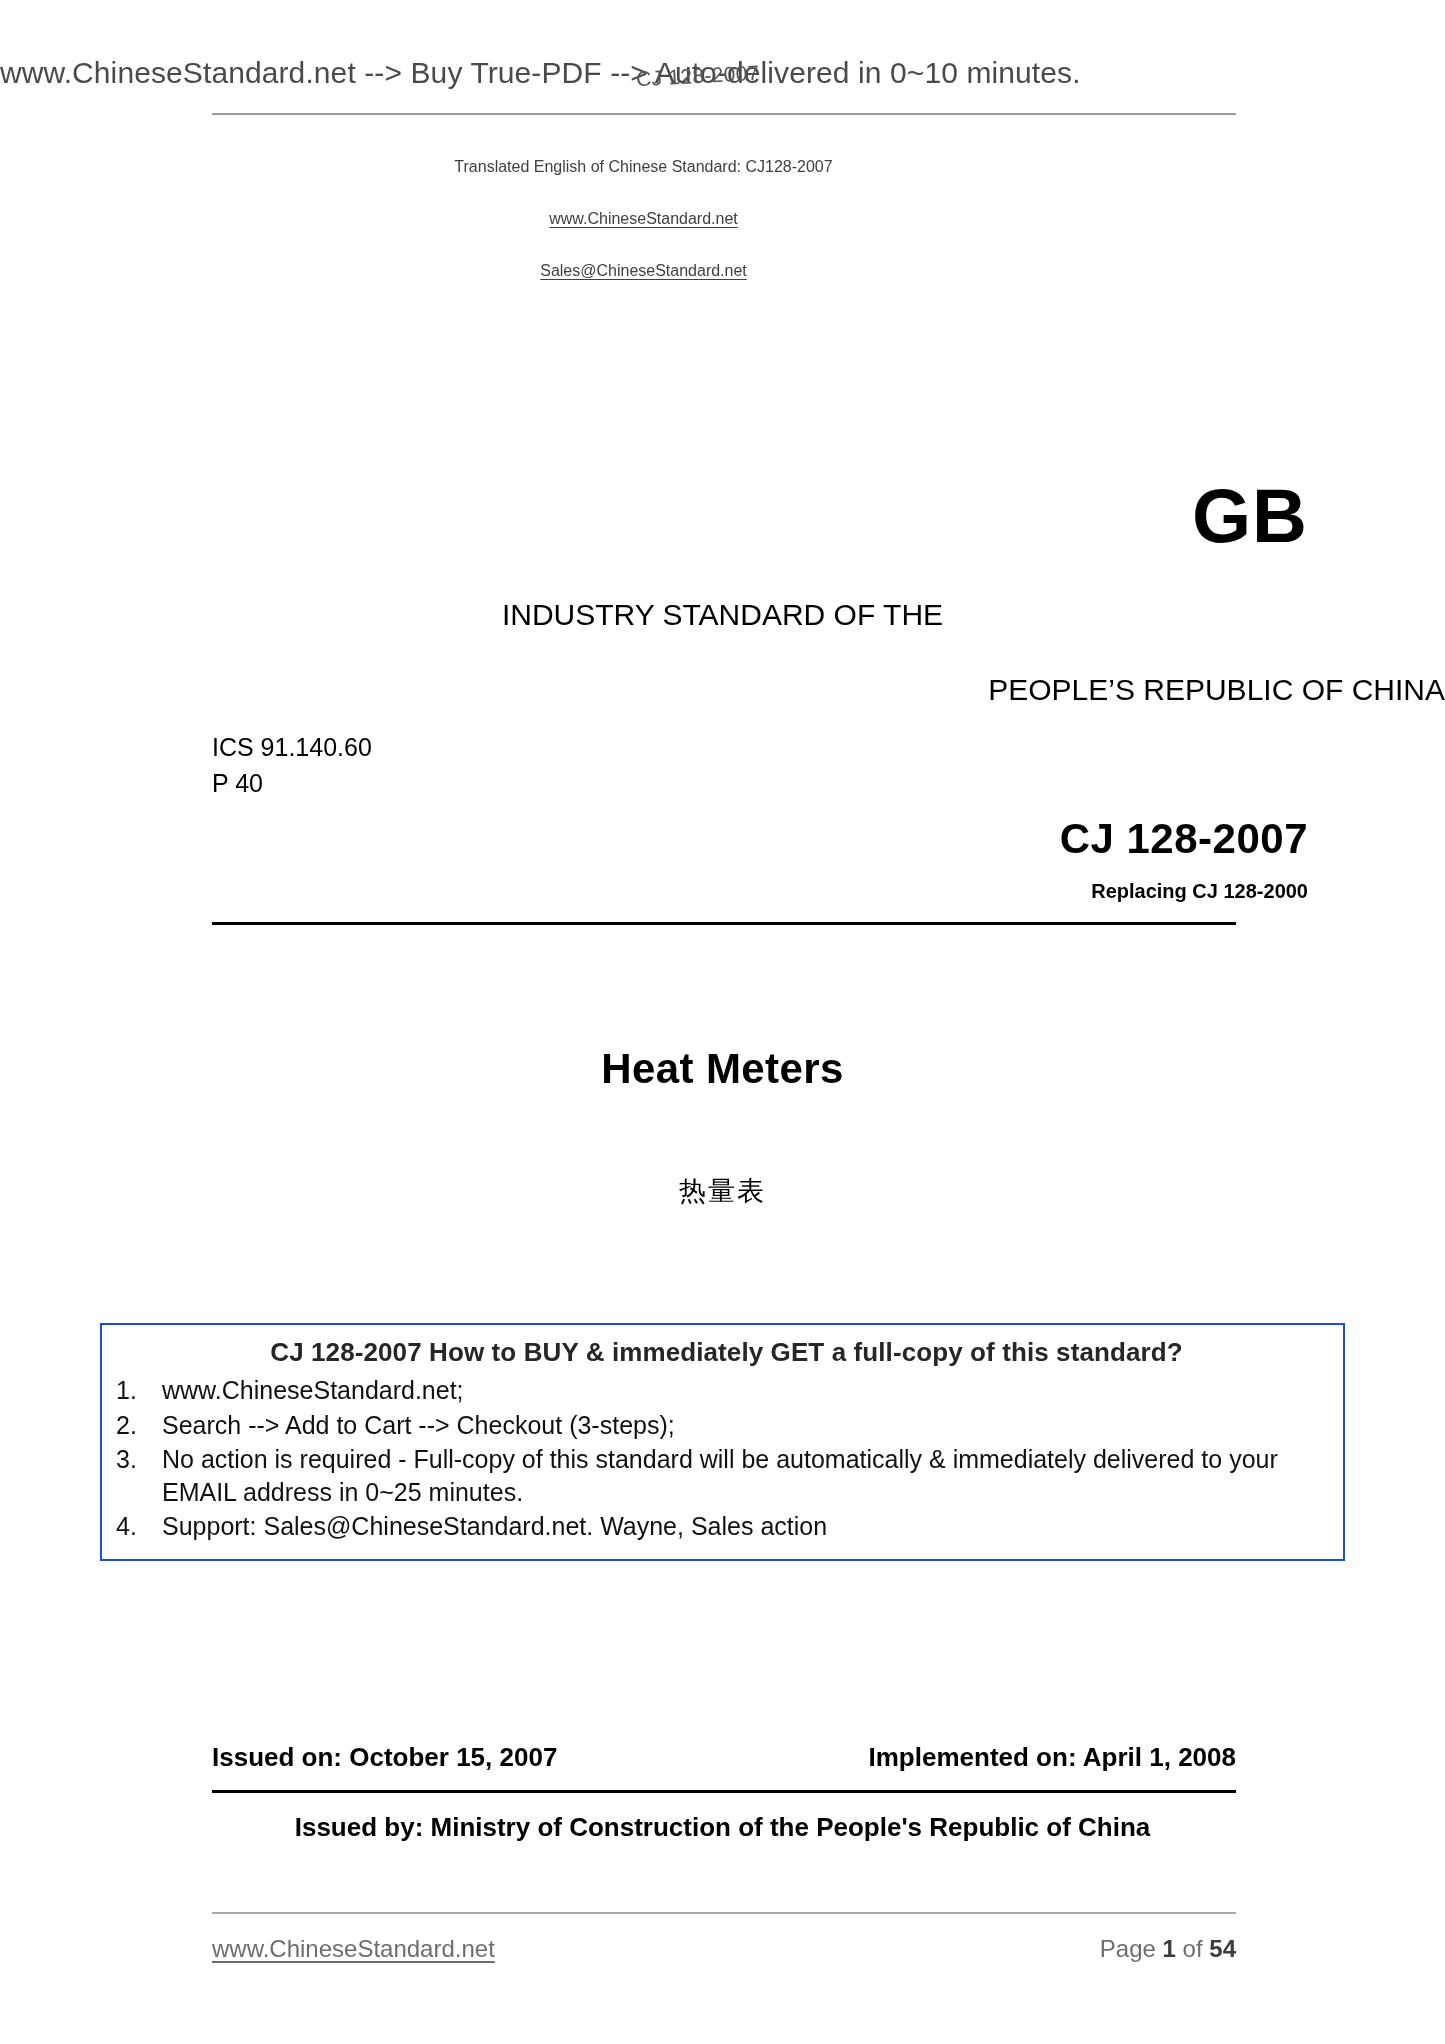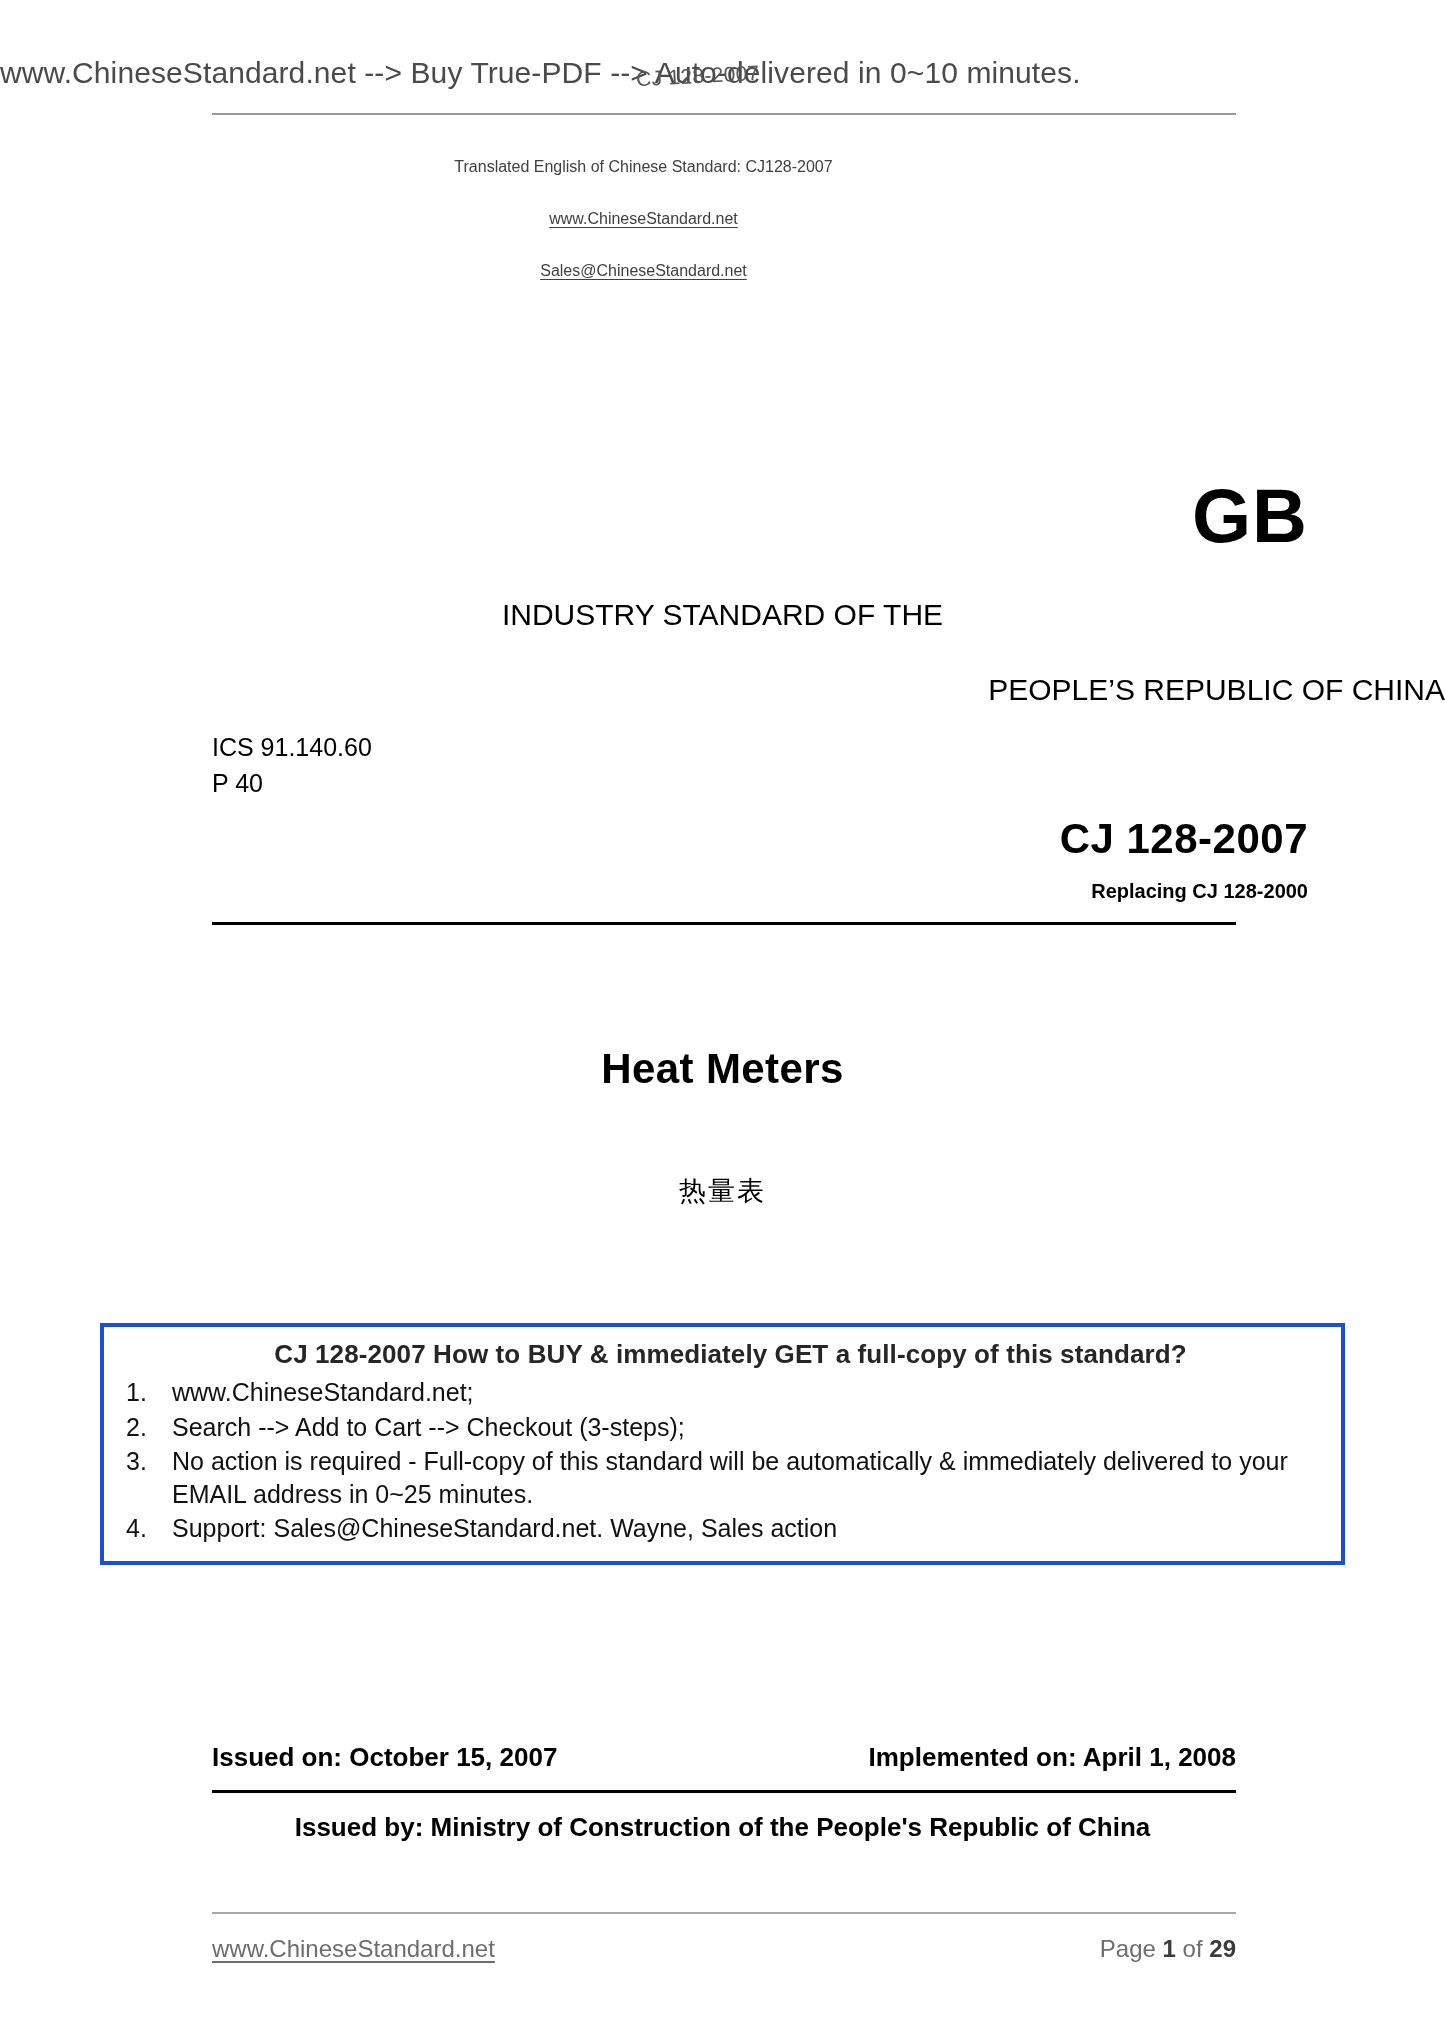--- a/index.html
+++ b/index.html
@@ -147,23 +147,23 @@
     letter-spacing: 2px;
     margin-top: 45px;
   }
 
   
   .buy-box {
     position: absolute;
     top: 1323px;
     left: 100px;
     width: 1245px;
-    border: 4px solid #1d4ed8;
+    border: 2px solid #1d4ed8;
     box-sizing: border-box;
-    padding: 10px 0 14px 16px;
+    padding: 10px 0 14px 8px;
     background: #fff;
   }
   .buy-box-title {
     text-align: center;
     font-size: 26px;
     font-weight: bold;
     color: #262626;
     padding: 2px 0 6px 0;
     letter-spacing: 0.1px;
   }
@@ -305,16 +305,16 @@
   <div class="issued-row">
     <span>Issued on: October 15, 2007</span>
     <span>Implemented on: April 1, 2008</span>
   </div>
   <div class="rule-black-2"></div>
   <div class="issued-by">Issued by: Ministry of Construction of the People's Republic of China</div>
 
   <div class="rule-gray-bottom"></div>
   <div class="page-footer">
     <span class="site">www.ChineseStandard.net</span>
-    <span class="pager"><span>Page </span><b>1</b><span> of </span><b>29</b></span>
+    <span class="pager"><span>Page </span><b>1</b><span> of </span><b>54</b></span>
   </div>
 
 </div>
 
 </body></html>

